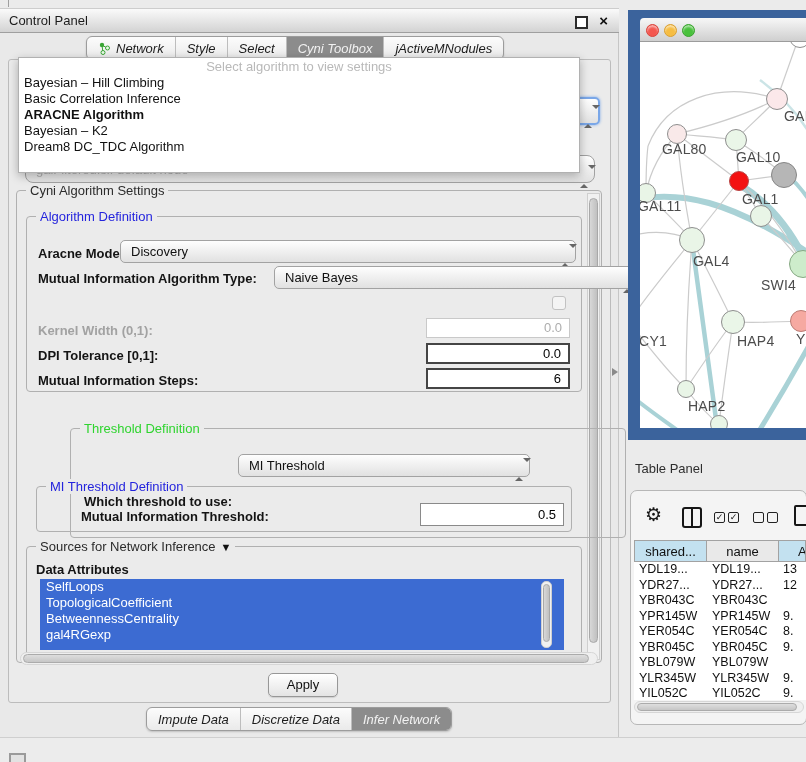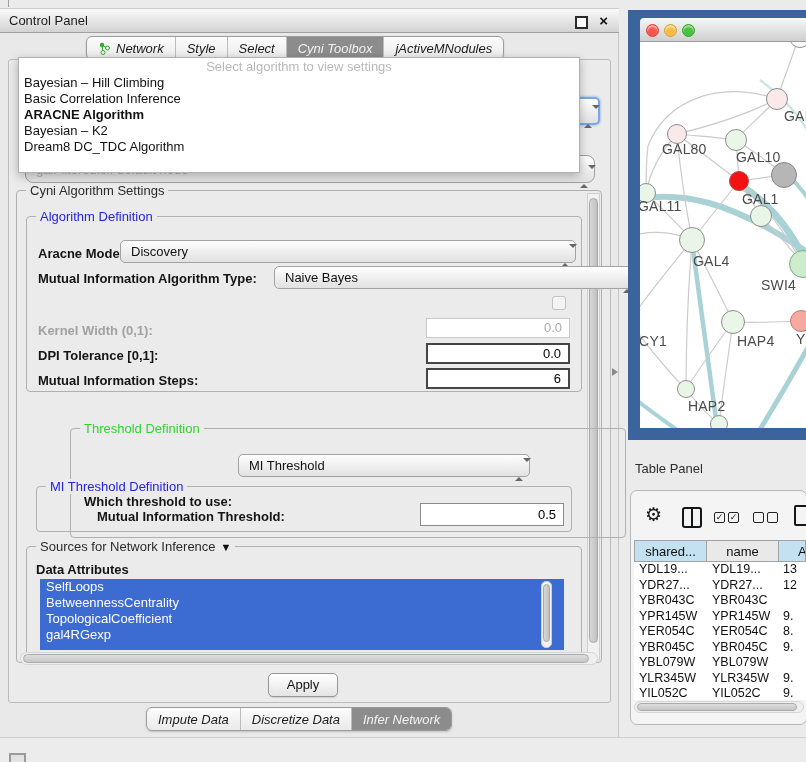--- a/index.html
+++ b/index.html
@@ -207,34 +207,34 @@
   <div class="lbl bld" style="left:84px;top:459px;margin-top:35px;">Which threshold to use:</div>
   <div class="combo" style="left:238px;top:454px;width:292px;">
     <span>MI Threshold</span>
     <span class="stepper"><span class="tu"></span><span class="td"></span></span>
   </div>
   <div class="fs" style="left:36px;top:486px;width:536px;height:46px;">
     <span class="legend lg-blue">
         <span>MI Threshold Definition</span>
       </span>
   </div>
-  <div class="lbl bld" style="left:50px;top:509px;padding-left:47px;">Mutual Information Threshold:</div>
+  <div class="lbl bld" style="left:34px;top:509px;padding-left:47px;">Mutual Information Threshold:</div>
   <div class="tfield" style="left:420px;top:503px;width:144px;height:23px;line-height:21px;border:1px solid #8a8a8a;">0.5</div>
 
   <div class="fs" style="left:26px;top:546px;width:556px;height:112px;">
     <span class="legend">
       <span>Sources for Network Inference</span>
       <span class="exp">▼</span>
     </span>
   </div>
   <div class="lbl bld" style="left:36px;top:562px;">Data Attributes</div>
   <div class="attrlist" style="left:40px;top:579px;width:524px;height:71px;">
     <div class="ai">SelfLoops</div>
+    <div class="ai">TopologicalCoefficient</div>
     <div class="ai">BetweennessCentrality</div>
-    <div class="ai">TopologicalCoefficient</div>
     <div class="ai">gal4RGexp</div>
   </div>
   <div class="vtrack" style="left:541px;top:581px;width:11px;height:67px;border-radius:5px;">
     <div class="vthumb" style="left:1px;top:2px;width:7px;height:58px;"></div>
   </div>
   <div class="htrack" style="left:20px;top:652px;width:578px;height:13px;">
     <div class="hthumb" style="left:2px;top:1px;width:566px;height:9px;"></div>
   </div>
 
   <div class="btn" style="left:268px;top:673px;width:70px;height:24px;">Apply</div>

